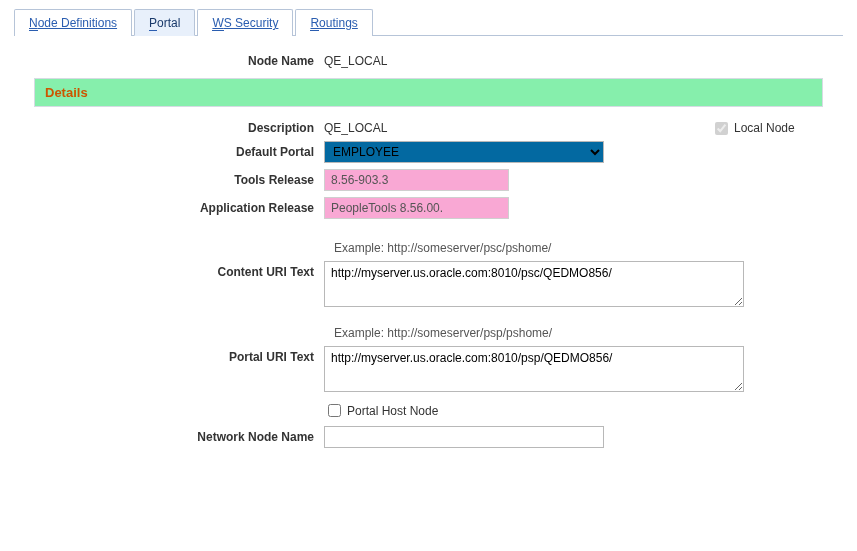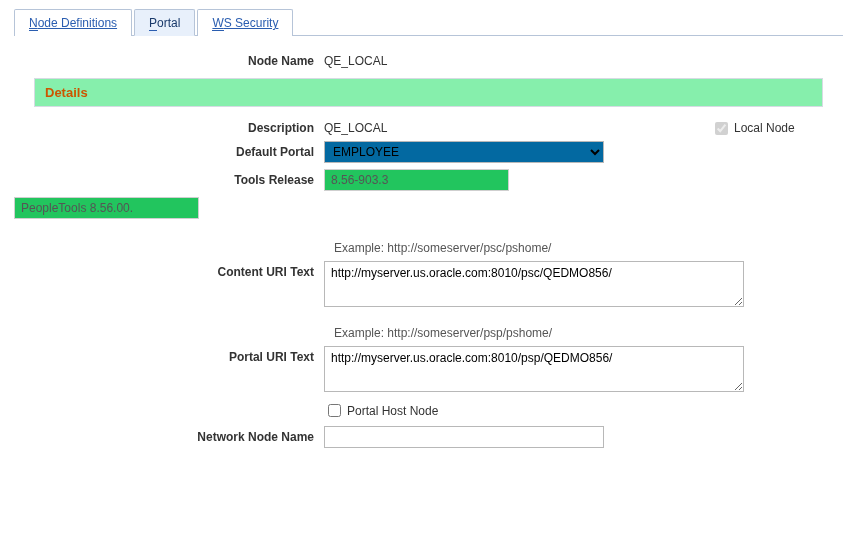--- a/index.html
+++ b/index.html
@@ -71,21 +71,21 @@
     border: 1px solid #b8b8b8;
     background: #0369a1;
   }
   input[type="text"].ro {
     font-family: inherit;
     font-size: 12px;
     padding: 3px 6px;
     width: 185px;
     height: 22px;
     border: 1px solid #cfcfcf;
-    background: #22c55e;
+    background: #f9a8d4;
     color: #555;
   }
   textarea {
     font-family: inherit;
     font-size: 12px;
     padding: 4px 6px;
     width: 420px;
     height: 46px;
     border: 1px solid #b8b8b8;
     resize: both;
@@ -117,20 +117,21 @@
   .textarea-row { align-items: flex-start; }
   .textarea-row .label { padding-top: 4px; }
 </style>
 </head>
 <body>
 
 <div class="tabs">
   <div class="tab"><a><u>N</u><span>ode Definitions</span></a></div>
   <div class="tab active"><span><u>P</u><span>ortal</span></span></div>
   <div class="tab"><a><u>W</u><span>S Security</span></a></div>
+  <div class="tab"><a><u>R</u><span>outings</span></a></div>
 </div>
 
 <div class="form-row">
   <div class="label">Node Name</div>
   <div class="value">QE_LOCAL</div>
 </div>
 
 <div class="section-header">Details</div>
 
 <div class="form-row row-rel">
@@ -152,20 +153,21 @@
 </div>
 
 <div class="form-row">
   <div class="label">Tools Release</div>
   <div class="value">
     <input type="text" class="ro" readonly="" value="8.56-903.3" style="">
   </div>
 </div>
 
 <div class="form-row">
+  <div class="label">Application Release</div>
   <div class="value">
     <input type="text" class="ro" readonly="" value="PeopleTools 8.56.00." style="">
   </div>
 </div>
 
 <div style="height:16px"></div>
 
 <div class="hint">Example: http://someserver/psc/pshome/</div>
 <div class="form-row textarea-row">
   <div class="label">Content URI Text</div>

